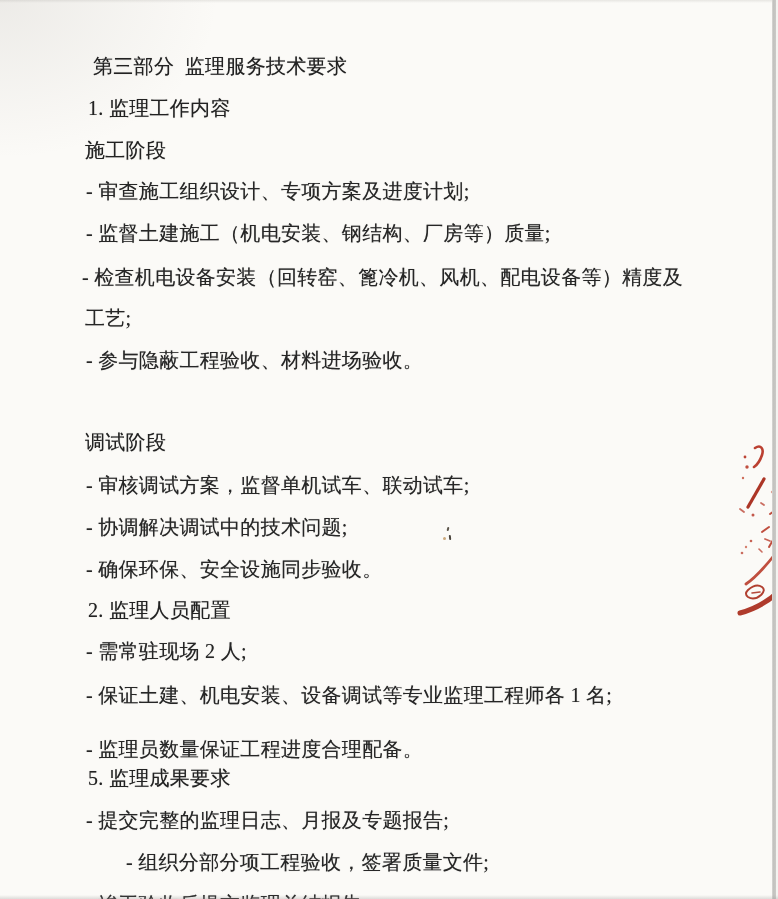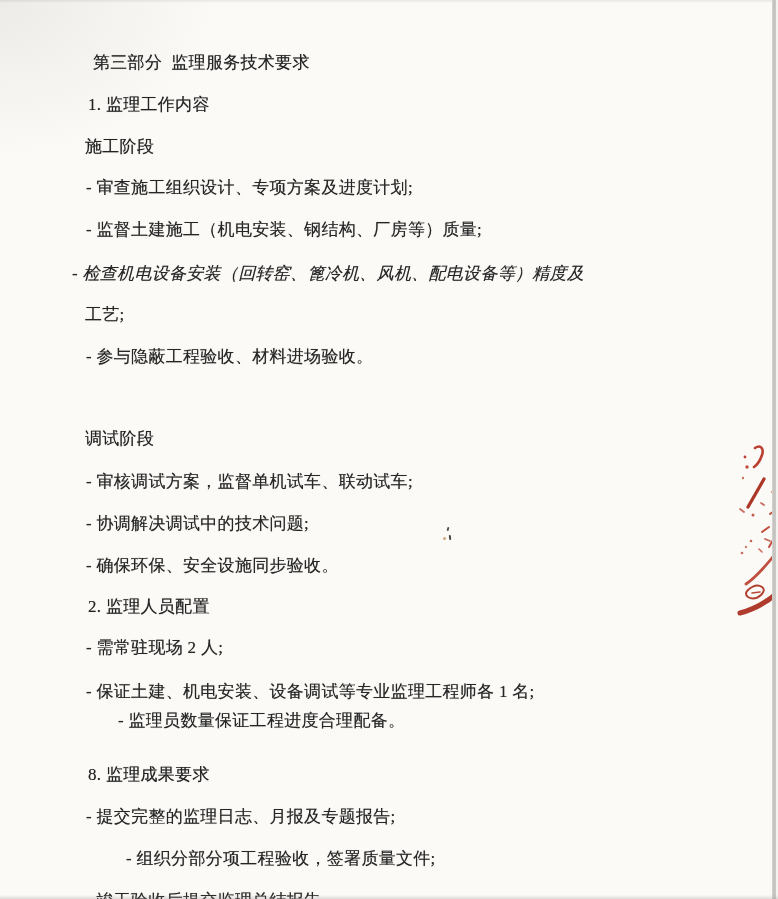--- a/index.html
+++ b/index.html
@@ -3,21 +3,21 @@
 <meta charset="utf-8">
 <style>
   html, body { margin:0; padding:0; }
   body {
     width:778px; height:899px; position:relative; overflow:hidden;
     background:#fbfaf7;
     font-family:"Liberation Serif","DejaVu Serif",serif;
   }
   .page { position:absolute; inset:0; overflow:hidden; }
   .line {
-    position:absolute; font-size:17px; line-height:24px; color:#262626;
+    position:absolute; font-size:20px; line-height:24px; color:#262626;
     white-space:pre; letter-spacing:0.3px;
     text-shadow:0 0 0.7px rgba(50,50,50,0.55);
   }
   .heading { color:#222; }
   
   .shade-top-left {
     position:absolute; left:0; top:0; width:220px; height:160px;
     background:radial-gradient(ellipse at 0% 0%, rgba(150,145,138,0.14), rgba(150,145,138,0) 70%);
     pointer-events:none;
   }
@@ -50,32 +50,32 @@
 <div class="page">
 
   <div class="shade-top-left"></div>
   <div class="shade-top-edge"></div>
 
   <p class="line heading" style="left:93px; top:34px;">第三部分  监理服务技术要求</p>
   <p class="line heading" style="left:88px; top:76px;text-align:right;">1. 监理工作内容</p>
   <p class="line heading" style="left:85px; top:118px;">施工阶段</p>
   <p class="line" style="left:86px; top:159px;">- 审查施工组织设计、专项方案及进度计划;</p>
   <p class="line" style="left:86px; top:201px;">- 监督土建施工（机电安装、钢结构、厂房等）质量;</p>
-  <p class="line" style="left:72px; top:245px;font-style:italic;">- 检查机电设备安装（回转窑、篦冷机、风机、配电设备等）精度及</p>
+  <p class="line" style="left:82px; top:245px;">- 检查机电设备安装（回转窑、篦冷机、风机、配电设备等）精度及</p>
   <p class="line" style="left:85px; top:286px;">工艺;</p>
   <p class="line" style="left:86px; top:328px;text-align:center;">- 参与隐蔽工程验收、材料进场验收。</p>
   <p class="line heading" style="left:85px; top:410px;">调试阶段</p>
   <p class="line" style="left:86px; top:453px;">- 审核调试方案，监督单机试车、联动试车;</p>
   <p class="line" style="left:86px; top:495px;">- 协调解决调试中的技术问题;</p>
   <p class="line" style="left:86px; top:537px;">- 确保环保、安全设施同步验收。</p>
   <p class="line heading" style="left:88px; top:578px;">2. 监理人员配置</p>
   <p class="line" style="left:86px; top:619px;">- 需常驻现场 2 人;</p>
   <p class="line" style="left:86px; top:663px;">- 保证土建、机电安装、设备调试等专业监理工程师各 1 名;</p>
-  <p class="line" style="left:86px; top:692px;margin-left:32px;">- 监理员数量保证工程进度合理配备。</p>
-  <p class="line heading" style="left:88px; top:746px;">8. 监理成果要求</p>
+  <p class="line" style="left:86px; top:717px;">- 监理员数量保证工程进度合理配备。</p>
+  <p class="line heading" style="left:88px; top:746px;">5. 监理成果要求</p>
   <p class="line" style="left:86px; top:788px;">- 提交完整的监理日志、月报及专题报告;</p>
   <p class="line" style="left:98px; top:830px;margin-left:28px;">- 组织分部分项工程验收，签署质量文件;</p>
   <p class="line" style="left:86px; top:872px;">- 竣工验收后提交监理总结报告。</p>
 
   <div class="speck speck-1"></div>
   <div class="speck speck-2"></div>
   <div class="speck speck-3"></div>
 
   <svg class="stamp-svg" viewBox="0 0 46 190">
     <g fill="none" stroke="#b5301f" stroke-linecap="round">

